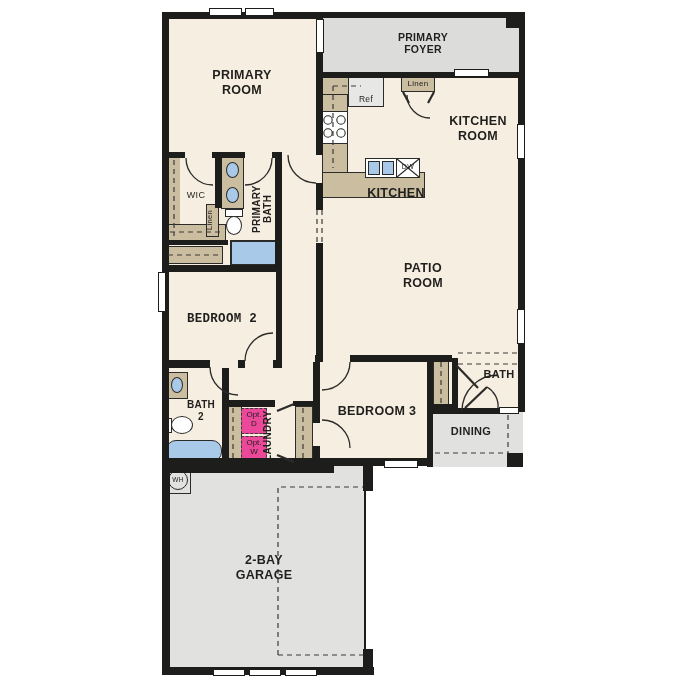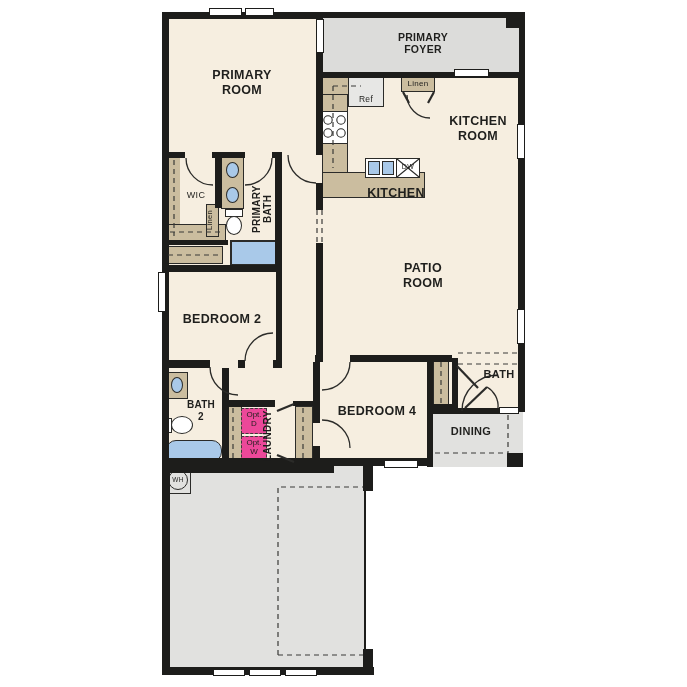--- a/index.html
+++ b/index.html
@@ -215,36 +215,40 @@
   <div class="abs lbl" style="left:171px;top:190px;width:50px;font-size:9px;font-weight:normal;">
     <span>WIC</span>
   </div>
   <div class="abs vlbl" style="left:252px;top:178px;width:26px;height:62px;font-size:10px;">
     <span>PRIMARY</span>
       <span>BATH</span>
   </div>
   <div class="abs vlbl" style="left:206px;top:205px;width:13px;height:31px;font-size:7.5px;font-weight:normal;">
     <span>Linen</span>
   </div>
-  <div class="abs lbl" style="left:172px;top:312px;width:100px;font-size:12.5px;">
+  <div class="abs lbl" style="left:172px;top:312px;width:100px;font-size:12.5px;font-family:Liberation Mono, monospace;">
     <span>BEDROOM 2</span>
   </div>
   <div class="abs lbl" style="left:181px;top:399px;width:40px;font-size:10px;">
     <span>BATH</span>
       <span>2</span>
   </div>
   <div class="abs vlbl" style="left:263px;top:408px;width:16px;height:56px;font-size:10px;">
     <span>LAUNDRY</span>
   </div>
   <div class="abs lbl" style="left:327px;top:404px;width:100px;font-size:12.5px;">
-    <span>BEDROOM 4</span>
+    <span>BEDROOM 3</span>
   </div>
   <div class="abs lbl" style="left:470px;top:368px;width:58px;font-size:11px;">
     <span>BATH</span>
   </div>
   <div class="abs lbl" style="left:441px;top:425px;width:60px;font-size:11px;">
     <span>DINING</span>
   </div>
+  <div class="abs lbl" style="left:214px;top:553px;width:100px;font-size:12.5px;">
+    <span>2-BAY</span>
+      <span>GARAGE</span>
+  </div>
   <div class="abs lbl" style="left:396px;top:163px;width:24px;font-size:7px;font-weight:normal;">
     <span>DW</span>
   </div>
 
 </div>
 
 </body></html>

